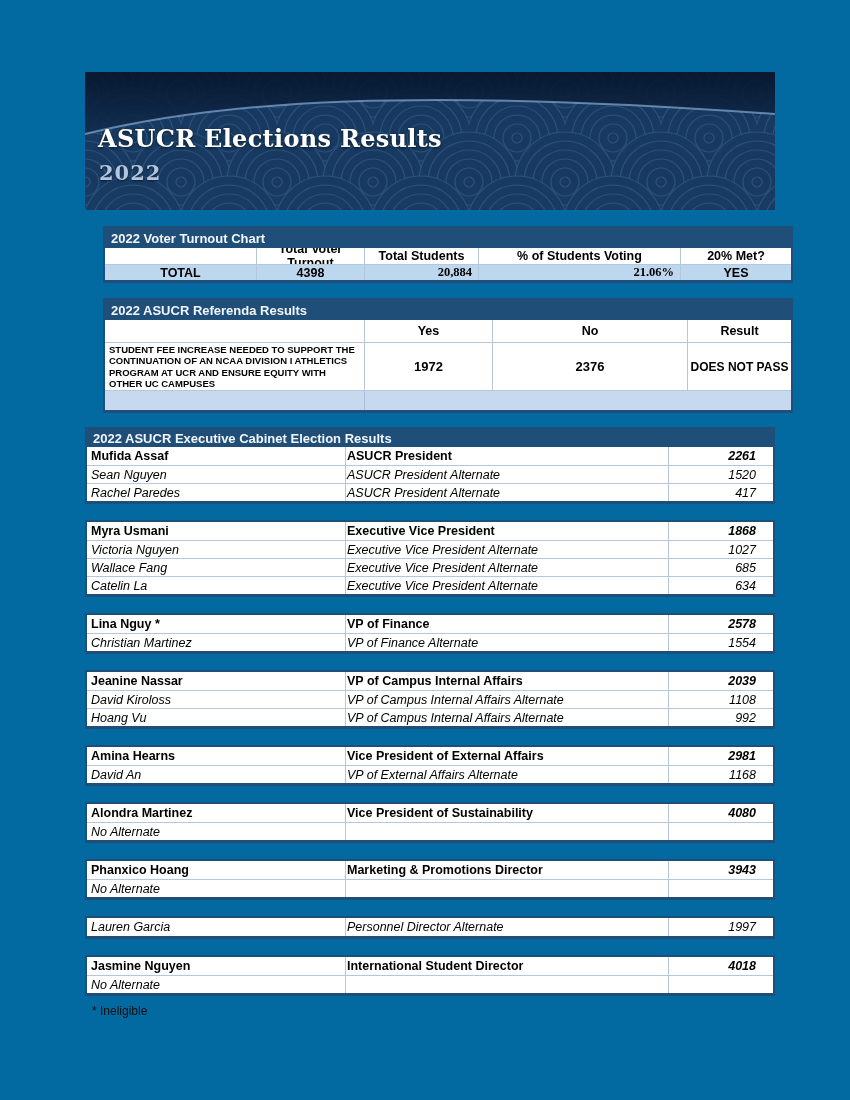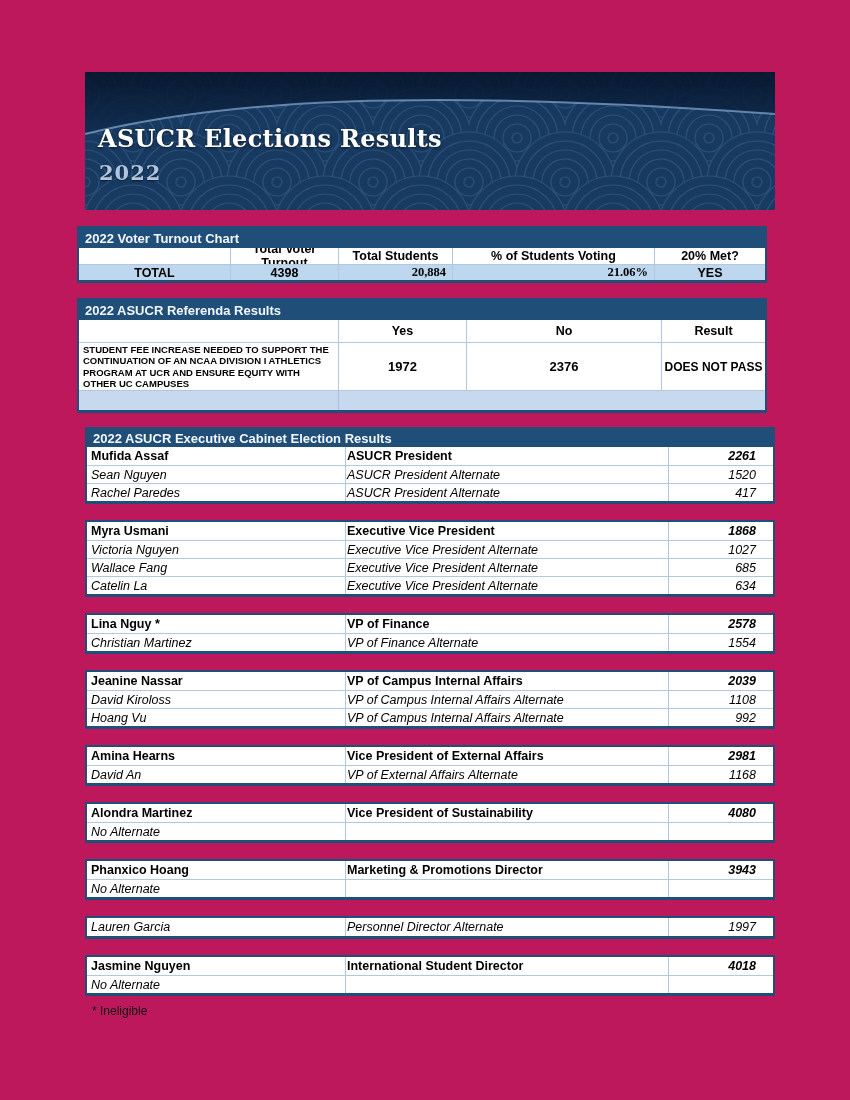--- a/index.html
+++ b/index.html
@@ -1,32 +1,32 @@
 <!DOCTYPE html>
 <html><head>
 <meta charset="utf-8">
 <style>
   html,body{margin:0;padding:0;background:#fff;}
-  .page{position:relative;width:850px;height:1100px;background:#be185d;overflow:hidden;
+  .page{position:relative;width:850px;height:1100px;background:#0369a1;overflow:hidden;
         font-family:"Liberation Sans",sans-serif;color:#000;}
 
   
   .banner{position:absolute;top:72px;left:85px;width:690px;height:138px;overflow:hidden;}
   .banner svg{position:absolute;top:0;left:0;}
   .banner-title{position:absolute;left:13px;top:52px;margin:0;
                 font-family:"DejaVu Serif","Liberation Serif",serif;
                 font-size:24px;font-weight:700;color:#ffffff;letter-spacing:.3px;
                 text-shadow:0 1px 3px rgba(0,0,0,.65);}
   .banner-year{position:absolute;left:14px;top:88px;margin:0;
                font-family:"DejaVu Serif","Liberation Serif",serif;
                font-size:21px;font-weight:700;color:#b2c5de;letter-spacing:1px;
                text-shadow:0 1px 2px rgba(0,0,0,.55);}
 
   
-  .tbl{position:absolute;left:77px;width:690px;box-sizing:border-box;
+  .tbl{position:absolute;left:103px;width:690px;box-sizing:border-box;
        border:2px solid #1f4e79;border-bottom-width:3px;background:#fff;}
   .titlebar{height:20px;background:#1f4e79;color:#f2f6fb;font-size:13px;font-weight:700;
             display:flex;align-items:center;padding-left:6px;box-sizing:border-box;}
   .row{display:flex;box-sizing:border-box;}
   .row + .row{border-top:1px solid #b4c7dd;}
   .cell{box-sizing:border-box;display:flex;align-items:center;overflow:hidden;}
   .cell + .cell{border-left:1px solid #b4c7dd;}
   .center{justify-content:center;text-align:center;}
   .right{justify-content:flex-end;text-align:right;padding-right:6px;font-family:Liberation Serif, serif;}
   .bold{font-weight:700;}

